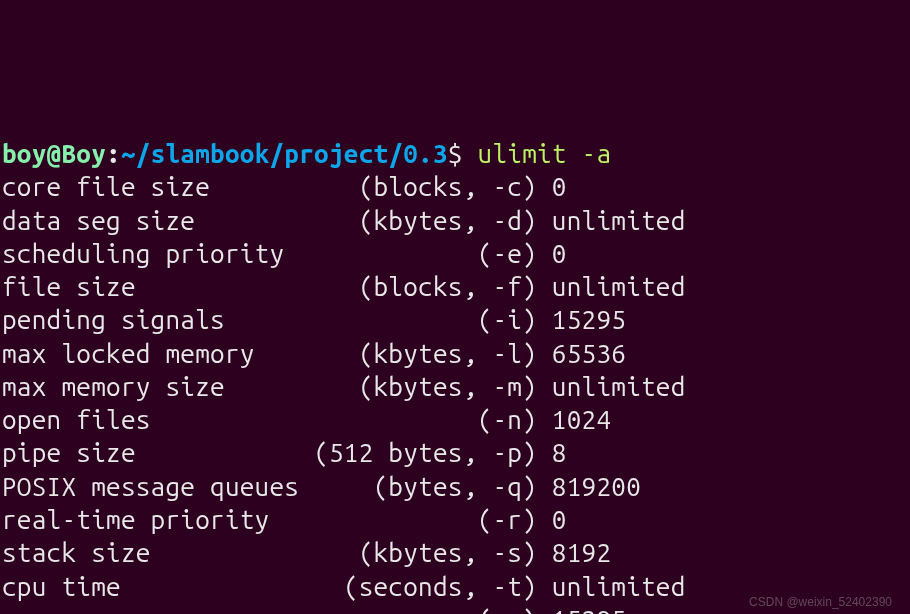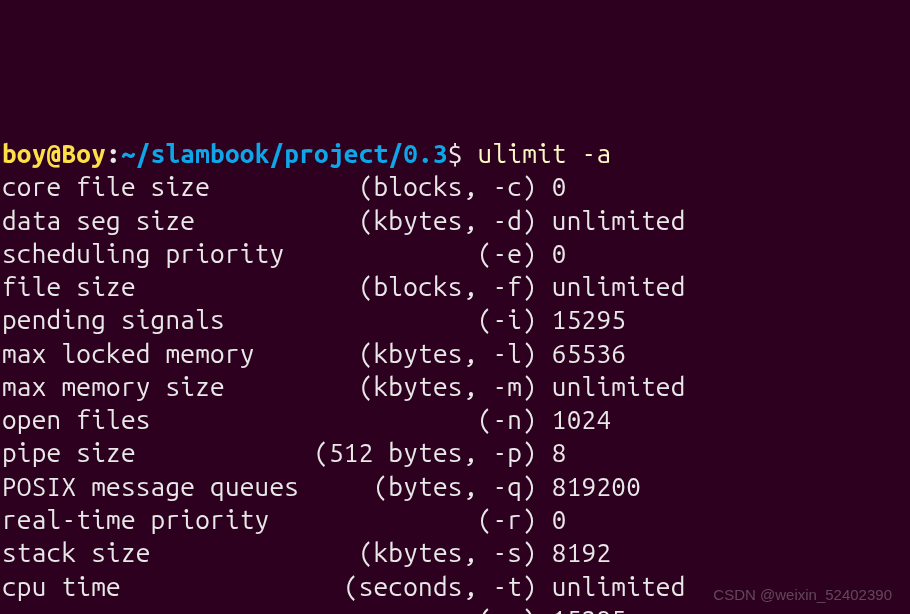--- a/index.html
+++ b/index.html
@@ -14,45 +14,45 @@
       font-size: 26px;
       line-height: 1.28;
       padding: 4px 2px;
       width: 910px;
       height: 614px;
       overflow: hidden;
       white-space: pre;
       letter-spacing: 0.3px;
     }
     .prompt-user {
-      color: #fde047;
+      color: #86efac;
       font-weight: bold;
     }
     .prompt-colon {
       color: #e8e8e8;
       font-weight: bold;
     }
     .prompt-path {
       color: #0ea5e9;
       font-weight: bold;
     }
     .prompt-dollar {
       color: #e8e8e8;
     }
     .command {
-      color: #fef9c3;
+      color: #bef264;
     }
     .row {
       display: block;
     }
     .watermark {
       position: absolute;
       right: 18px;
-      bottom: 10px;
-      font-size: 15px;
+      bottom: 4px;
+      font-size: 12px;
       color: rgba(200,200,200,0.35);
       font-family: sans-serif;
       letter-spacing: 0;
     }
   </style>
 </head>
 <body>
 
 
 

